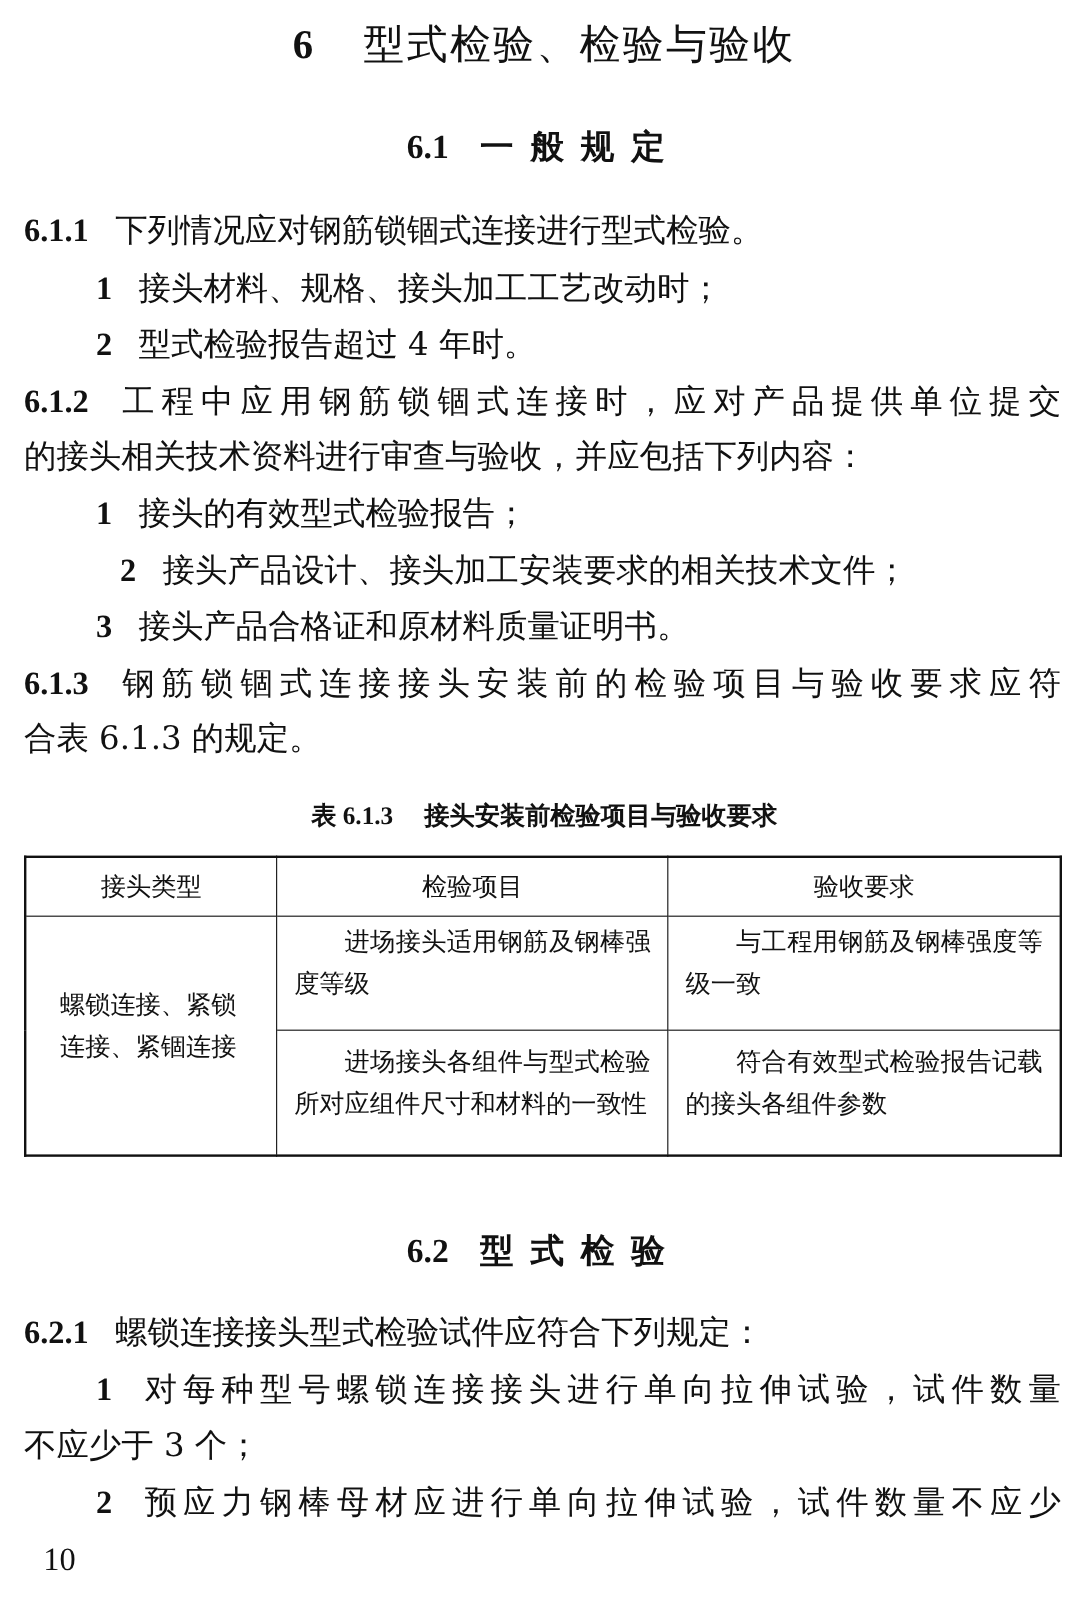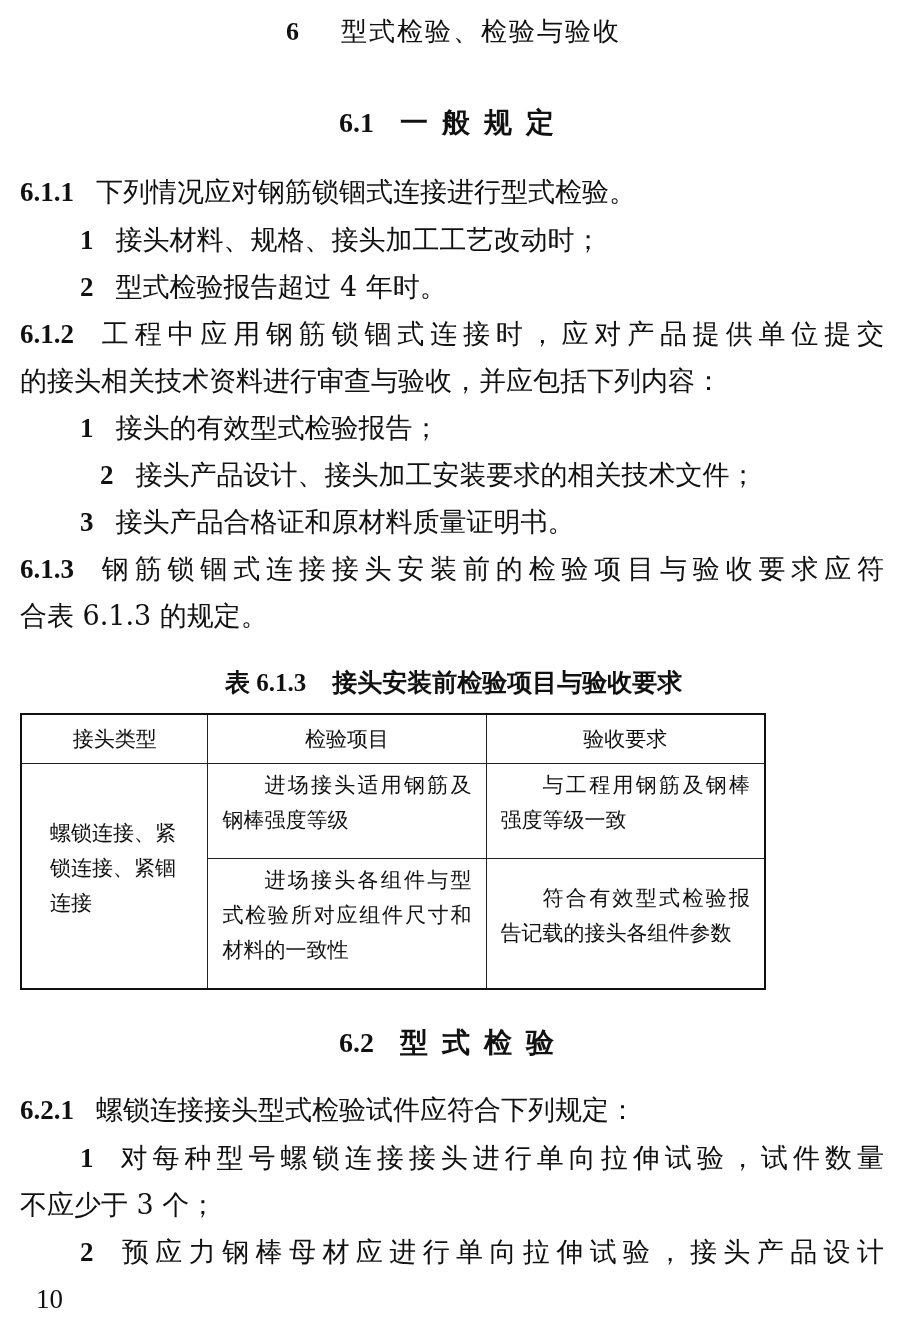--- a/index.html
+++ b/index.html
@@ -2,32 +2,32 @@
 <html><head>
   <meta charset="utf-8">
   <style>
     html, body { margin: 0; padding: 0; background: #ffffff; }
     body {
       width: 907px; height: 1336px; position: relative; overflow: hidden;
       font-family: "DejaVu Serif", "Liberation Serif", serif;
       color: #111;
     }
     .abs { position: absolute; white-space: nowrap; }
-    .chap-title { top: 14px; left: 0; width: 907px; text-align: center; font-size: 26px; letter-spacing: 2px; }
+    .chap-title { top: 14px; left: 0; width: 907px; text-align: center; font-size: 34px; letter-spacing: 2px; }
     .chap-title .num { font-weight: bold; font-family: "Liberation Serif", serif; margin-right: 40px; }
     .sec-title { left: 0; width: 907px; text-align: center; font-size: 28px; font-weight: bold; font-family: "DejaVu Sans", sans-serif; letter-spacing: 14px; }
     .sec-title .num { font-family: "Liberation Serif", serif; letter-spacing: 0; margin-right: 26px; }
     .line { font-size: 27px; line-height: 40px; }
     .line .clause { font-weight: bold; font-family: "Liberation Serif", serif; margin-right: 22px; }
     .line .item { font-weight: bold; font-family: "Liberation Serif", serif; margin-right: 22px; }
     .justify { text-align: justify; text-align-last: justify; white-space: nowrap; width: 864px; left: 20px; }
-    .caption { top: 666px; left: 0; width: 907px; text-align: center; font-size: 25px; font-weight: bold; font-family: "DejaVu Sans", sans-serif; }
+    .caption { top: 666px; left: 0; width: 907px; text-align: center; font-size: 21px; font-weight: bold; font-family: "DejaVu Sans", sans-serif; }
     .caption .num { font-family: "Liberation Serif", serif; margin-right: 26px; }
     table.spec {
-      position: absolute; top: 713px; left: 20px; width: 746px; height: 251px;
+      position: absolute; top: 713px; left: 20px; width: 865px; height: 251px;
       border-collapse: collapse; border: 2px solid #111;
       font-size: 21px; line-height: 35px;
     }
     table.spec td, table.spec th { border: 1px solid #222; font-weight: normal; vertical-align: middle; }
     table.spec th { height: 46px; text-align: center; }
     table.spec td { padding: 4px 14px 20px 14px; }
     table.spec td.type { text-align: left; padding-left: 28px; }
     table.spec td.cell { text-indent: 2em; text-align: justify; }
     .page-num { top: 1284px; left: 36px; font-size: 27px; font-family: "Liberation Serif", serif; }
   </style>
@@ -104,16 +104,16 @@
 </div>
 
 <div class="abs line" style="top:1090px; left:20px;">
   <span class="clause">6.2.1</span><span>螺锁连接接头型式检验试件应符合下列规定：</span>
 </div>
 <div class="abs line" style="top:1138px; left:80px; width:804px; text-align:justify; text-align-last:justify;">
   <span class="item">1</span><span>对每种型号螺锁连接接头进行单向拉伸试验，试件数量</span>
 </div>
 <div class="abs line" style="top:1185px; left:20px;">不应少于 3 个；</div>
 <div class="abs line" style="top:1232px; left:80px; width:804px; text-align:justify; text-align-last:justify;">
-  <span class="item">2</span><span>预应力钢棒母材应进行单向拉伸试验，接头产品设计</span>
+  <span class="item">2</span><span>预应力钢棒母材应进行单向拉伸试验，试件数量不应少</span>
 </div>
 
 <div class="abs page-num">10</div>
 
 </body></html>

